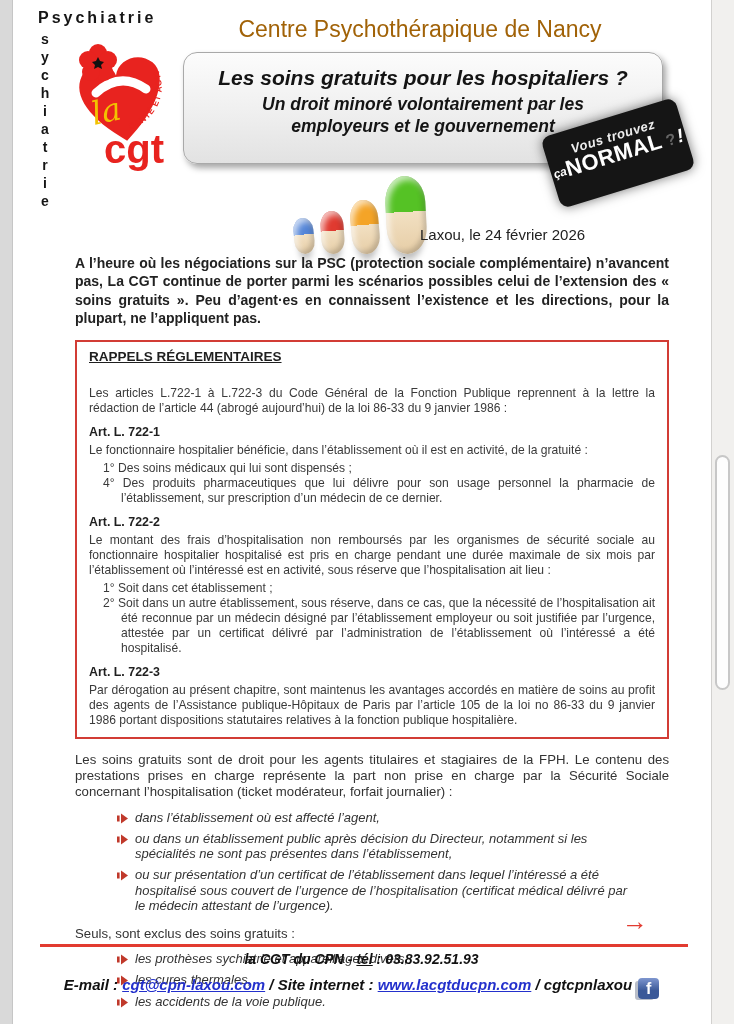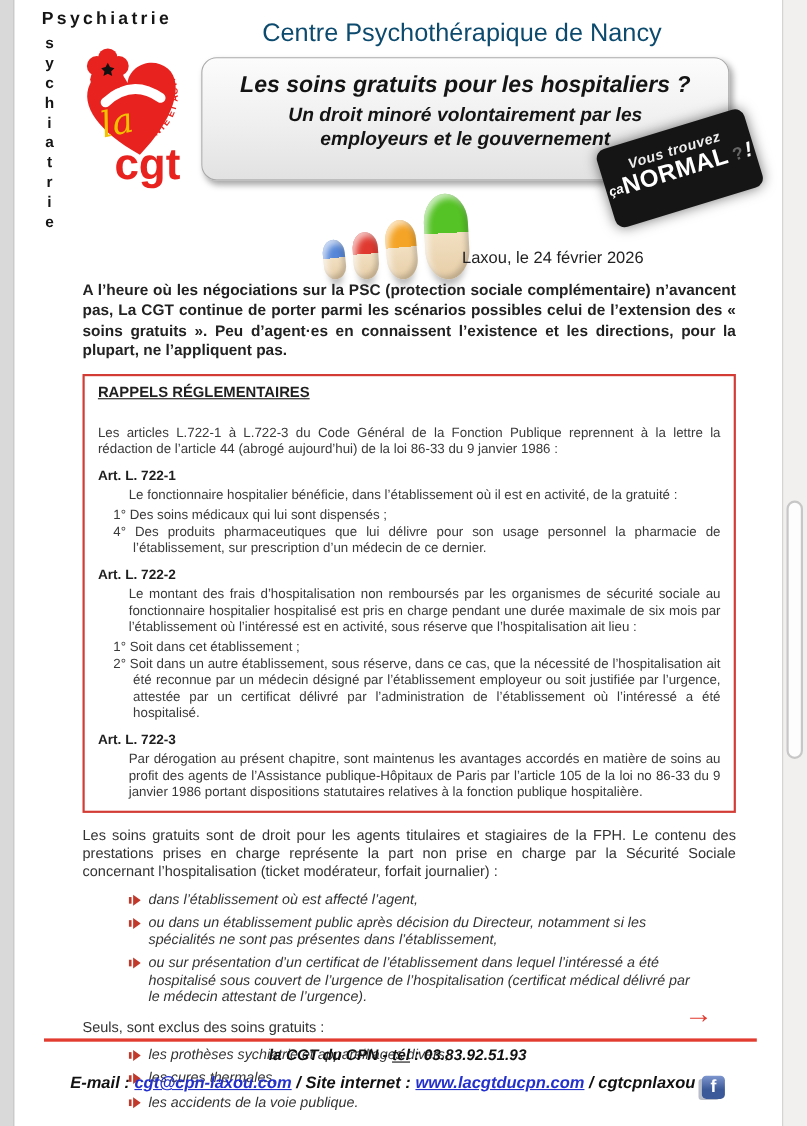--- a/index.html
+++ b/index.html
@@ -9,21 +9,21 @@
   .left-strip { position:absolute; left:0; top:0; width:13px; height:1024px; background:#d9d9d9; border-right:1px solid #c6c6c6; }
   .scroll-track { position:absolute; right:0; top:0; width:23px; height:1024px; background:#f1f0ee; border-left:1px solid #d2d1cf; }
   .scroll-thumb { position:absolute; left:3px; top:455px; width:15px; height:235px; background:#fdfdfd; border:2px solid #c7c7c7; border-radius:9px; }
 
   
   .logo-wrap { position:absolute; left:32px; top:5px; width:160px; height:190px; }
   .logo-top-text { position:absolute; left:6px; top:4px; font-size:16px; font-weight:bold; letter-spacing:3px; color:#151515; }
   .logo-side-text { position:absolute; left:5px; top:26px; writing-mode:vertical-rl; text-orientation:upright; font-size:14px; font-weight:bold; letter-spacing:2px; color:#151515; }
   .logo-emblem { position:absolute; left:22px; top:24px; }
 
-  .doc-title { position:absolute; left:180px; top:16px; width:480px; text-align:center; font-size:23px; color:#0c4a6e; }
+  .doc-title { position:absolute; left:180px; top:16px; width:480px; text-align:center; font-size:23px; color:#a16207; }
 
   .banner { position:absolute; left:183px; top:52px; width:480px; height:112px; border-radius:14px;
             background:linear-gradient(180deg,#fcfcfc 0%,#efefef 55%,#e2e2e2 100%);
             border:1px solid #a9a9a9; box-shadow:3px 4px 6px rgba(0,0,0,0.35); padding-top:13px; text-align:center; }
   .banner-line1 { font-size:21px; font-weight:bold; font-style:italic; color:#141414; }
   .banner-line2 { margin:4px auto 0; width:385px; font-size:17.5px; font-weight:bold; font-style:italic; color:#141414; line-height:1.25; }
 
   .sticker { position:absolute; left:548px; top:116px; width:140px; height:74px; background:#151515; border-radius:9px;
              transform:rotate(-17deg); box-shadow:0 0 12px rgba(0,0,0,0.55); color:#fff; padding-top:12px; text-align:center; }
   .sticker-line1 { font-size:13px; font-style:italic; font-weight:bold; color:#eee; letter-spacing:0.5px; }
@@ -44,21 +44,21 @@
   .doc-date { position:absolute; left:420px; top:226px; width:232px; text-align:left; font-size:15px; color:#222; }
 
   
   .content { position:absolute; left:75px; top:254px; width:594px; color:#333; }
   .intro { font-size:14px; font-weight:bold; line-height:1.32; text-align:justify; color:#222; }
 
   .regbox { margin-top:12px; border:2px solid #d23c35; padding:7px 12px 9px 12px; background:#fff; color:#3a3a3a; }
   .reg-title { font-size:13.5px; font-weight:bold; text-decoration:underline; color:#1f1f1f; margin-bottom:22px; }
   .reg-intro { font-size:12.1px; line-height:1.24; text-align:justify; }
   .art-heading { font-size:12.4px; font-weight:bold; color:#1f1f1f; margin:9px 0 4px 0; }
-  .art-lead { font-size:12.1px; line-height:1.24; text-align:justify;margin-left:28px; }
+  .art-lead { font-size:12.1px; line-height:1.24; text-align:justify; }
   .art-items { margin-top:3px; }
   .art-item { font-size:12.1px; line-height:1.24; margin-left:14px; padding-left:18px; text-indent:-18px; text-align:justify; }
 
   .body-para { margin-top:13px; font-size:13.2px; line-height:1.24; text-align:justify; }
   .bullets { margin-top:9px; margin-left:42px; width:520px; }
   .bullet-row { display:flex; gap:7px; margin-bottom:6px; }
   .bullet-icon { flex:0 0 auto; margin-top:3px; }
   .bullet-text { font-size:13px; font-style:italic; line-height:1.17; }
 
   

